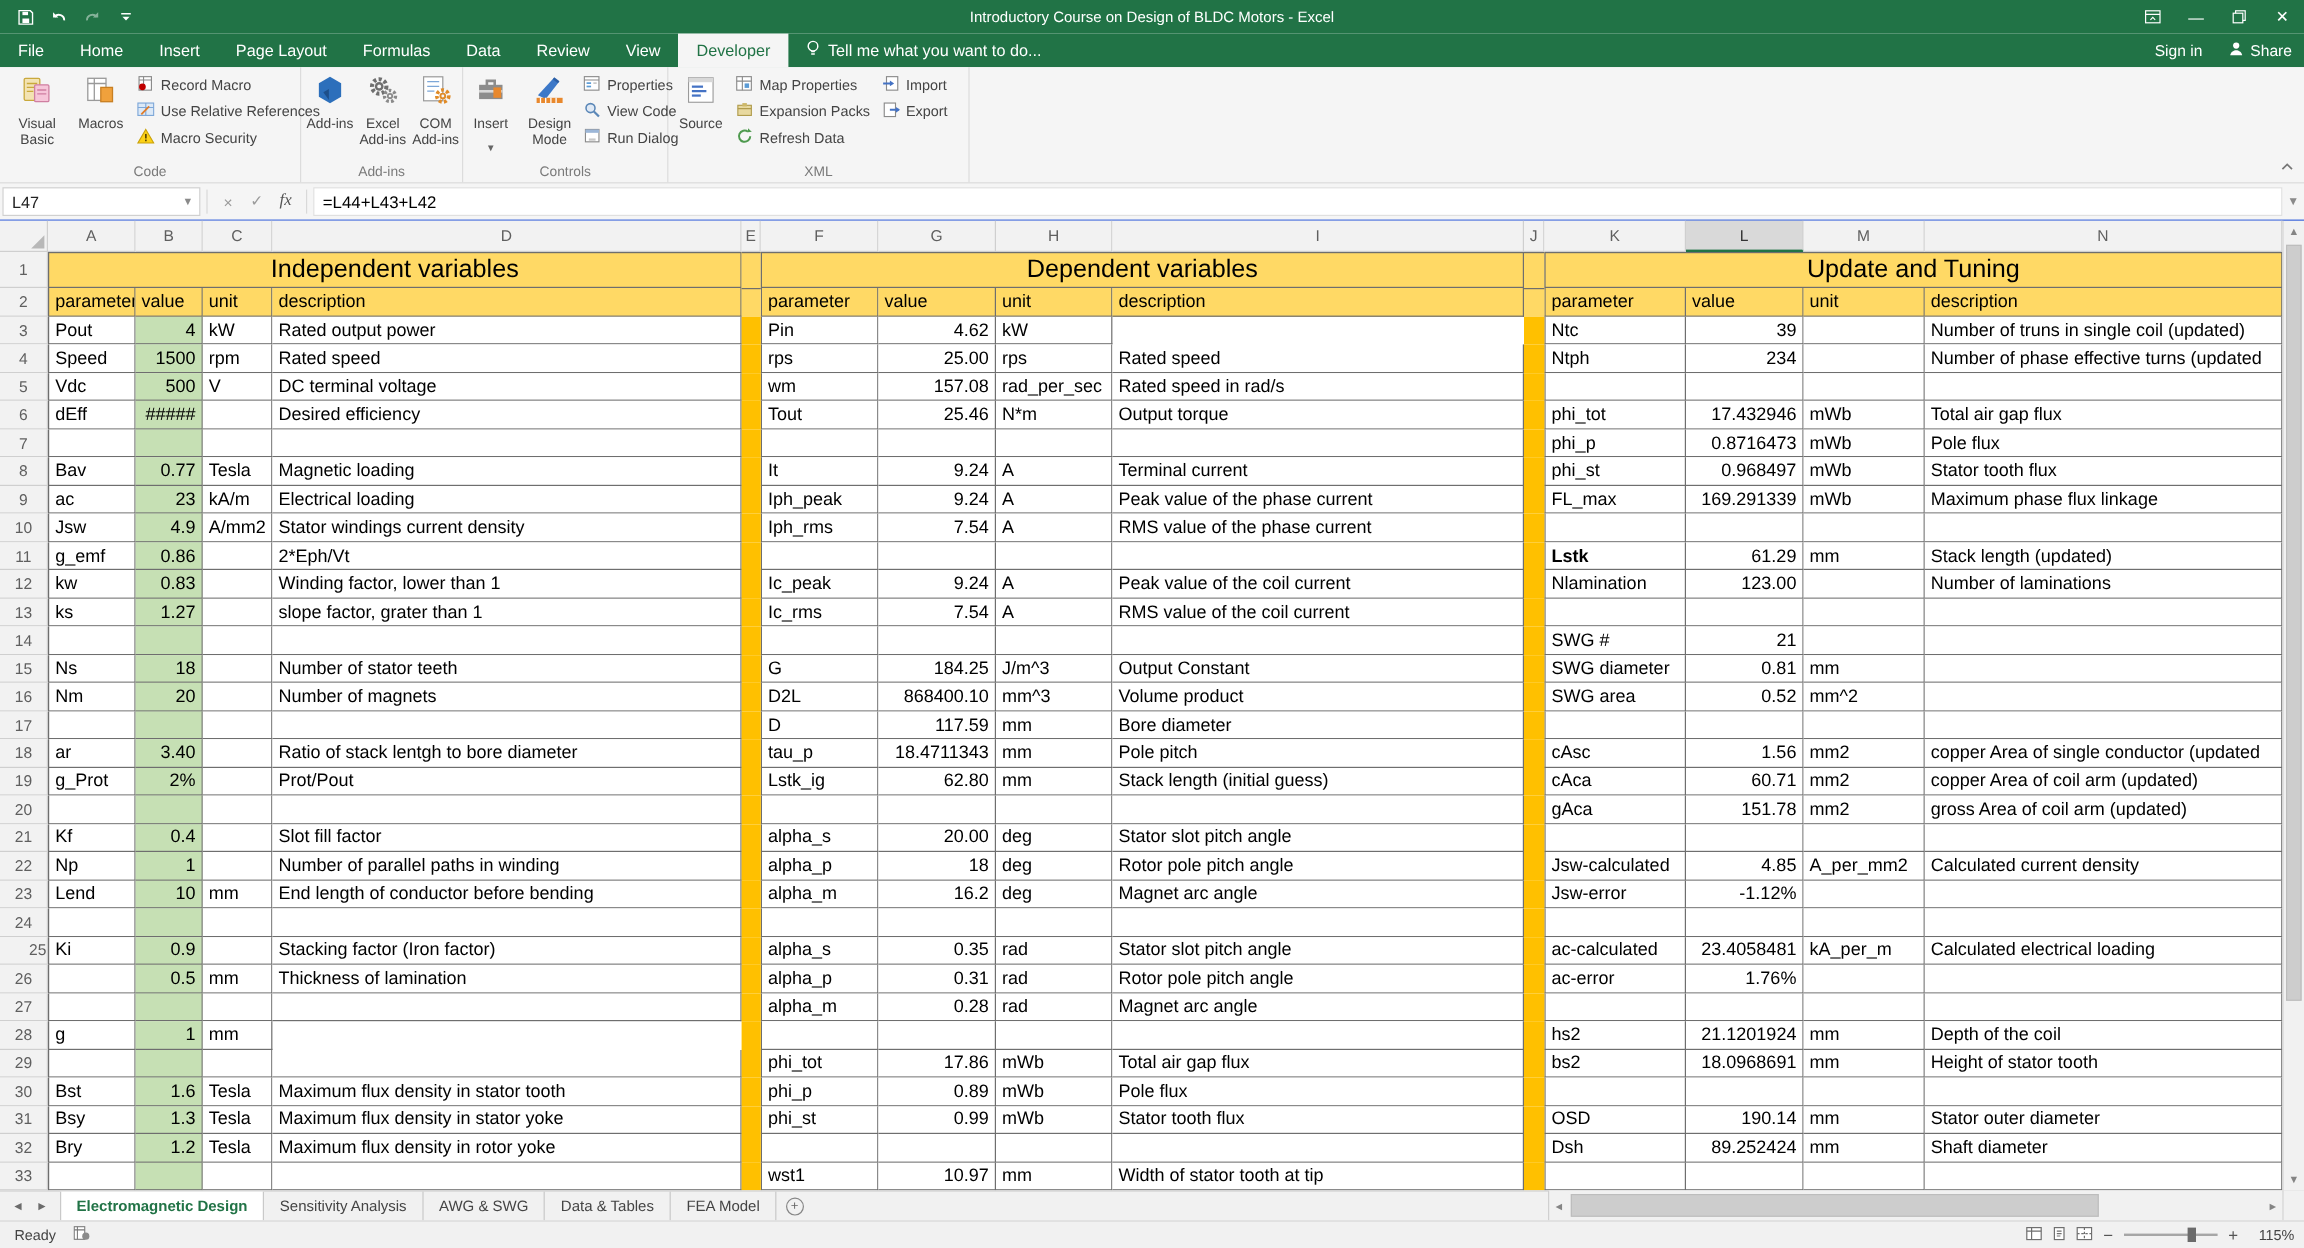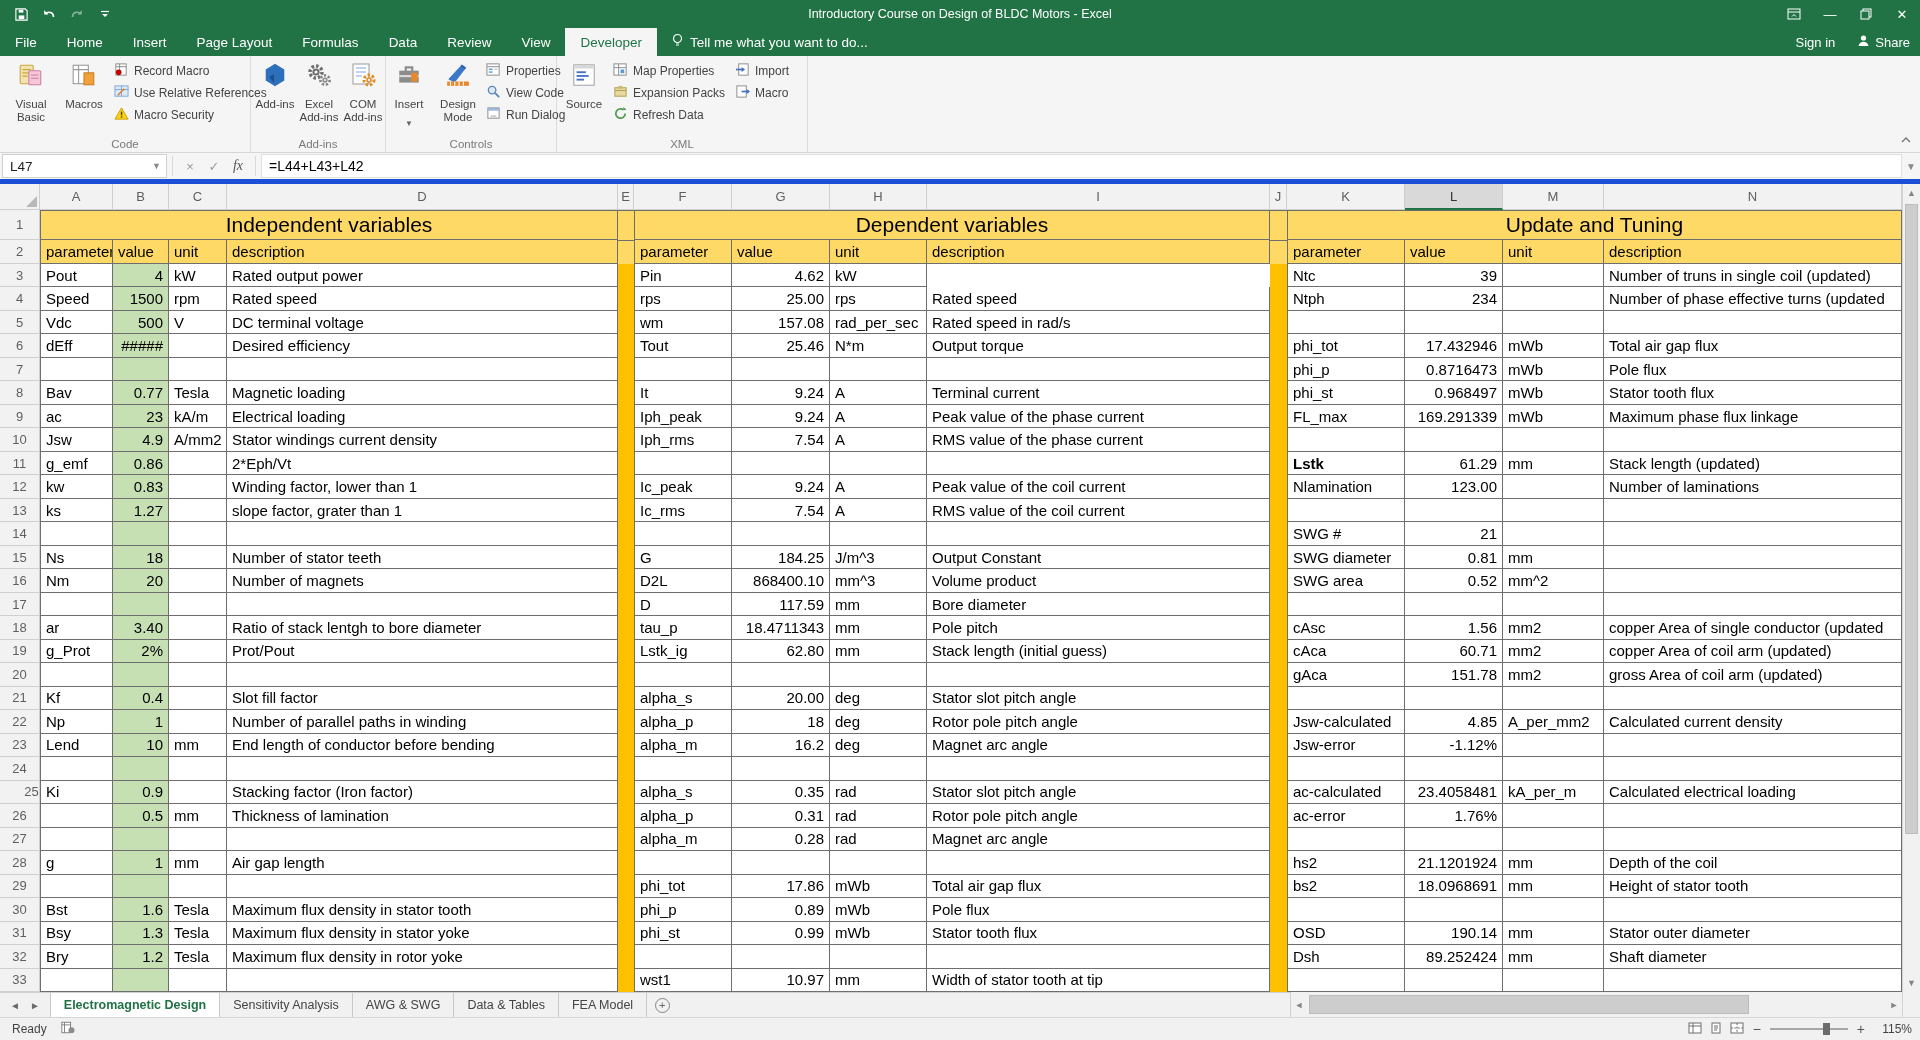--- a/index.html
+++ b/index.html
@@ -29,21 +29,21 @@
   .rgroup { position:absolute; top:0; bottom:0; border-right:1px solid #dcdcdc; }
   .rgroup-label { position:absolute; bottom:2px; left:0; right:0; text-align:center; font-size:11.5px; color:#7a7a7a; }
   .bigbtn { position:absolute; top:4px; width:54px; display:flex; flex-direction:column; align-items:center; gap:8px; }
   .bigbtn .ic { height:30px; display:flex; align-items:center; justify-content:center; }
   .bigbtn .lb { font-size:11.5px; color:#444; text-align:center; line-height:1.15; }
   .smallstack { position:absolute; top:6px; display:flex; flex-direction:column; gap:4px; }
   .smallbtn { display:flex; align-items:center; gap:5px; font-size:12px; color:#444; height:18px; white-space:nowrap; }
   .ribbon-collapse { position:absolute; right:8px; bottom:4px; }
 
   
-  .fbar { position:absolute; top:153px; left:0; right:0; height:31px; background:#f5f5f5; border-bottom:5px solid #1d4ed8; display:flex; align-items:center; }
+  .fbar { position:absolute; top:153px; left:0; right:0; height:31px; background:#f5f5f5; border-bottom:1px solid #1d4ed8; display:flex; align-items:center; }
   .namebox { width:165px; height:24px; margin-left:2px; background:#fff; border:1px solid #d0d0d0; display:flex; align-items:center; font-size:13.5px; padding-left:7px; color:#222; position:relative; }
   .namebox .dd { position:absolute; right:5px; color:#8a8a8a; font-size:9px; }
   .fb-sep { width:1px; height:20px; background:#d9d9d9; margin:0 5px; }
   .fb-btn { width:24px; text-align:center; color:#9a9a9a; font-size:13px; }
   .fx { font-family:"Liberation Serif",serif; font-style:italic; color:#555; font-size:14px; }
   .fb-input { flex:1; height:24px; background:#fff; border:1px solid #e0e0e0; display:flex; align-items:center; padding-left:7px; font-size:14px; color:#000; }
   .fb-exp { width:18px; text-align:center; color:#8a8a8a; font-size:10px; }
 
   
   .colh-strip { position:absolute; top:184px; left:0; right:18px; height:26px; display:flex; background:#f2f2f2; }
@@ -375,21 +375,21 @@
               <path d="M7 5.4L10.8 8 7 10.6z" fill="#4472c4"></path>
             </svg></span>
         <span>Import</span>
       </div>
       <div class="smallbtn">
         <span><svg width="15" height="15" viewBox="0 0 16 16">
               <rect x="2" y="2" width="10" height="12" fill="#fff" stroke="#8a8a8a"></rect>
               <path d="M7 8h8" stroke="#4472c4" stroke-width="1.8"></path>
               <path d="M12.4 5.4L16 8l-3.6 2.6z" fill="#4472c4"></path>
             </svg></span>
-        <span>Macro</span>
+        <span>Export</span>
       </div>
     </div>
     <div class="rgroup-label">XML</div>
   </div>
 
   <div class="ribbon-collapse"><svg width="12" height="8" viewBox="0 0 12 8">
         <path d="M2 6l4-4 4 4" fill="none" stroke="#777" stroke-width="1.4"></path>
       </svg></div>
 </div>
 
@@ -822,21 +822,20 @@
     <div class="tc first" style="grid-area: 27 / 12;"></div>
     <div class="tc num" style="grid-area: 27 / 13;"></div>
     <div class="tc" style="grid-area: 27 / 14;"></div>
     <div class="tc" style="grid-area: 27 / 15;"></div>
     <div class="gold" style="grid-area: 27 / 6;"></div>
     <div class="gold" style="grid-area: 27 / 11;"></div>
     <div class="gut" style="grid-area: 28 / 1;">28</div>
     <div class="tc first" style="grid-area: 28 / 2;">g</div>
     <div class="tc num green" style="grid-area: 28 / 3;">1</div>
     <div class="tc" style="grid-area: 28 / 4;">mm</div>
-    <div class="tc" style="grid-area: 28 / 5;">Air gap length</div>
     <div class="tc first" style="grid-area: 28 / 7;"></div>
     <div class="tc num" style="grid-area: 28 / 8;"></div>
     <div class="tc" style="grid-area: 28 / 9;"></div>
     <div class="tc" style="grid-area: 28 / 10;"></div>
     <div class="tc first" style="grid-area: 28 / 12;">hs2</div>
     <div class="tc num" style="grid-area: 28 / 13;">21.1201924</div>
     <div class="tc" style="grid-area: 28 / 14;">mm</div>
     <div class="tc" style="grid-area: 28 / 15;">Depth of the coil</div>
     <div class="gold" style="grid-area: 28 / 6;"></div>
     <div class="gold" style="grid-area: 28 / 11;"></div>

